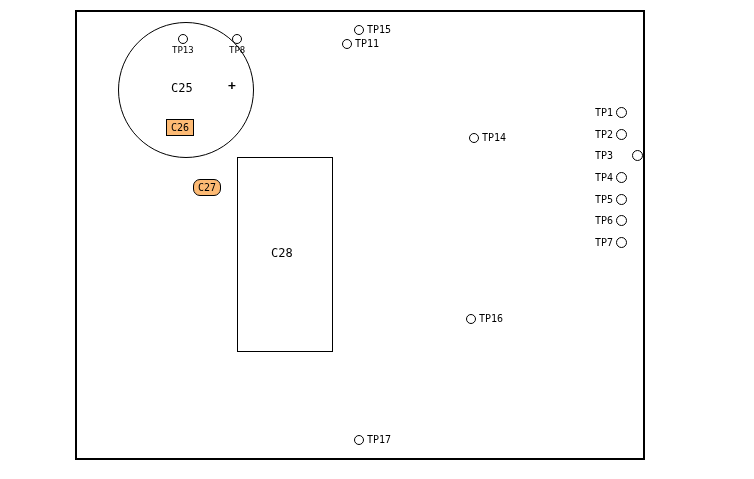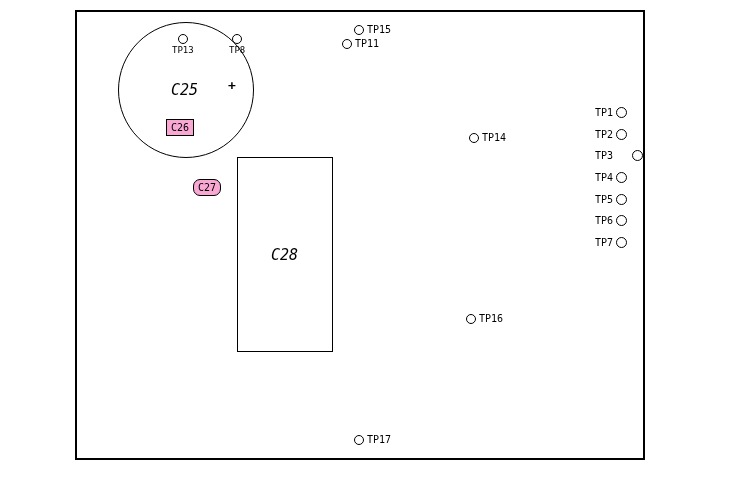--- a/index.html
+++ b/index.html
@@ -36,34 +36,33 @@
     background: #fff;
   }
   .comp-rect {
     position: absolute;
     border: 1px solid #000;
     background: #fff;
   }
   .ref-box {
     position: absolute;
     border: 1px solid #000;
-    background: #f9a8d4;
+    background: #fdba74;
     font-size: 10px;
     line-height: 15px;
     padding: 0 4px;
     color: #000;
     white-space: nowrap;
     text-align: right;
   }
   .txt {
     position: absolute;
-    font-size: 15px;
+    font-size: 12px;
     color: #000;
     white-space: nowrap;
-    font-style: italic;
   }
   .plus {
     position: absolute;
     font-size: 13px;
     font-weight: bold;
     color: #000;
   }
   .tp {
     position: absolute;
     display: flex;

